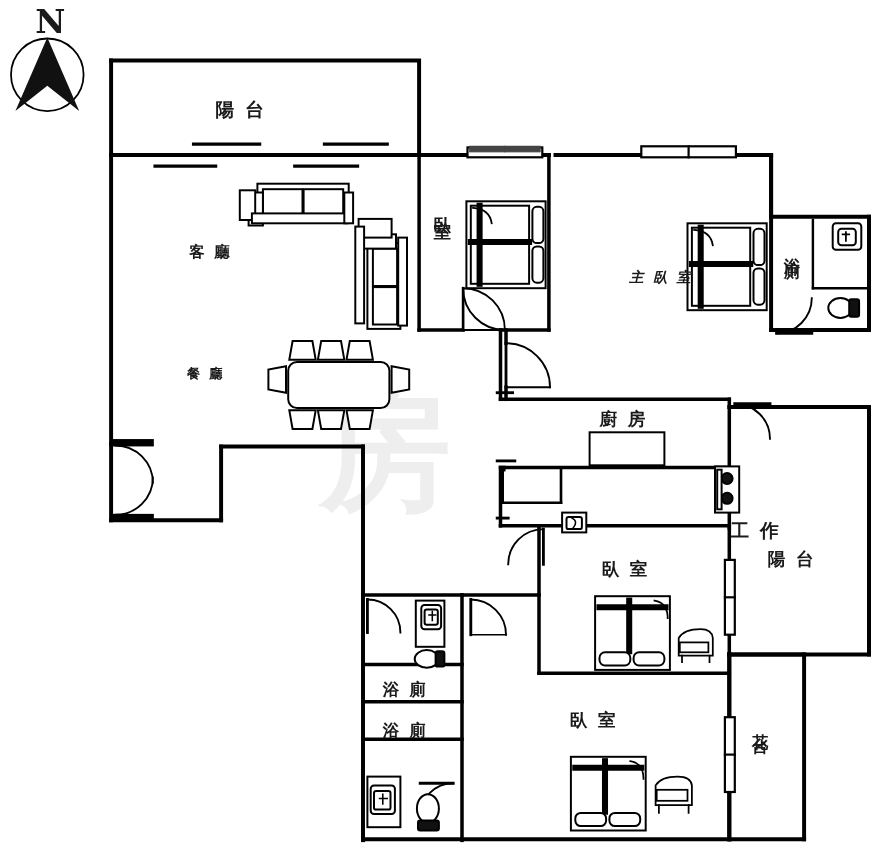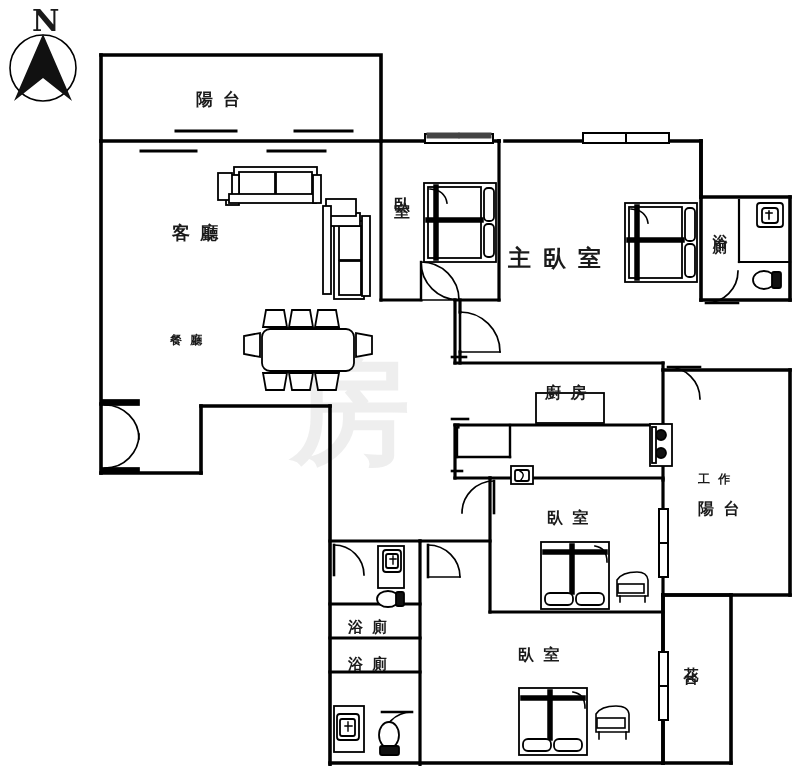--- a/index.html
+++ b/index.html
@@ -313,27 +313,27 @@
         <path d="M345 726 L352 726 M348 722 L348 731" stroke-width="1.4"></path>
 
         <ellipse cx="389" cy="735" rx="10" ry="13"></ellipse>
         <rect x="380" y="746" width="19" height="9" rx="2" fill="#111"></rect>
       </g>
 
     </g>
   </svg>
 
   <div class="lbl" style="left:196px;top:88px;font-size:17px;">陽 台</div>
-  <div class="lbl" style="left:172px;top:221px;font-size:18px;">客 廳</div>
+  <div class="lbl" style="left:172px;top:221px;font-size:14px;">客 廳</div>
   <div class="lbl" style="left:170px;top:332px;font-size:12px;">餐 廳</div>
   <div class="lbl v" style="left:391px;top:185px;font-size:16px;">臥室</div>
-  <div class="lbl" style="left:508px;top:243px;font-size:23px;">主 臥 室</div>
+  <div class="lbl" style="left:572px;top:243px;font-size:13px;font-style:italic;">主 臥 室</div>
   <div class="lbl v" style="left:710px;top:222px;font-size:15px;">浴廁</div>
-  <div class="lbl" style="left:545px;top:383px;font-size:16px;">廚 房</div>
-  <div class="lbl" style="left:698px;top:471px;font-size:12px;">工 作</div>
+  <div class="lbl" style="left:545px;top:371px;font-size:16px;">廚 房</div>
+  <div class="lbl" style="left:664px;top:471px;font-size:17px;">工 作</div>
   <div class="lbl" style="left:698px;top:499px;font-size:16px;">陽 台</div>
   <div class="lbl" style="left:547px;top:508px;font-size:16px;">臥 室</div>
   <div class="lbl" style="left:518px;top:645px;font-size:16px;">臥 室</div>
   <div class="lbl" style="left:348px;top:618px;font-size:15px;">浴 廁</div>
   <div class="lbl" style="left:348px;top:655px;font-size:15px;">浴 廁</div>
   <div class="lbl v" style="left:681px;top:655px;font-size:15px;">花台</div>
 
   <div class="lbl" style="left:32px;top:3px;font-size:30px;font-weight:900;font-family:'DejaVu Serif','Liberation Serif',serif;">N</div>
 
 </div>

